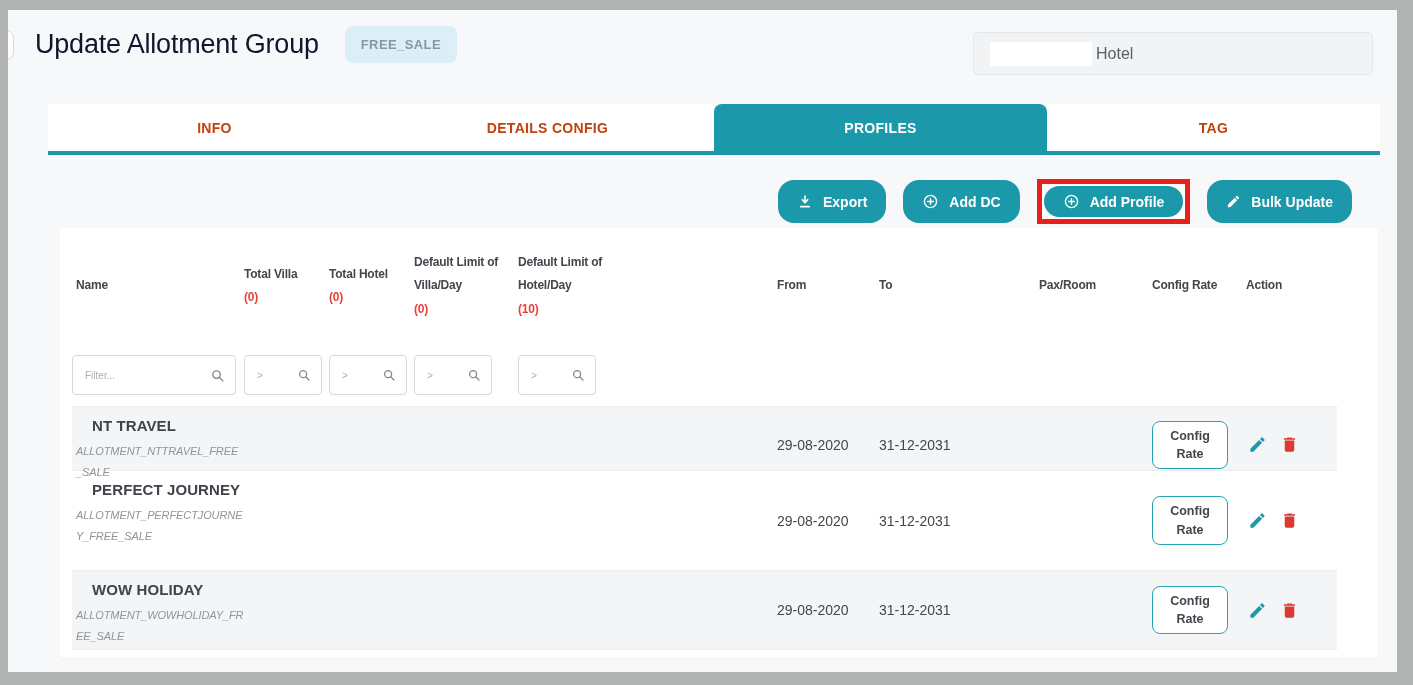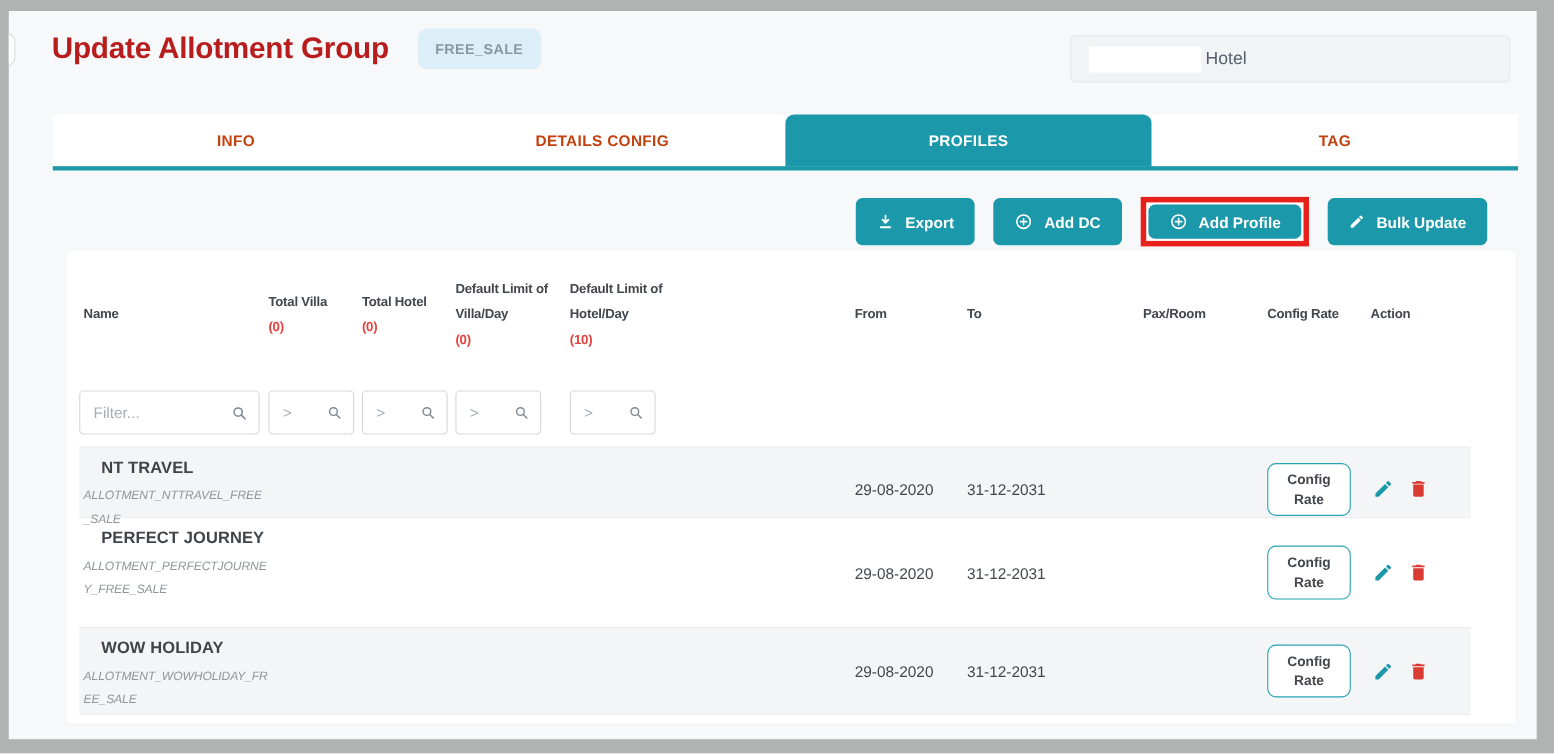--- a/index.html
+++ b/index.html
@@ -6,40 +6,40 @@
   body { font-family: "Liberation Sans", sans-serif; background:#e9e9e9; }
   .frame { position:relative; width:1413px; height:685px; background:#b1b3b2; overflow:hidden; }
   .screen { position:absolute; left:8px; top:10px; right:16px; bottom:13px; background:#f7f8fa; overflow:hidden; }
 
   
   .sliver { position:absolute; left:-8px; top:20px; width:14px; height:30px; background:#fff;
             border:1px solid #d8dbdd; border-radius:0 8px 8px 0; }
 
   
   .page-header { position:absolute; left:27px; top:16px; display:flex; align-items:center; gap:26px; }
-  .page-title { font-size:27px; font-weight:bold; color:#b91c1c; letter-spacing:-0.2px;margin-left:12px; }
+  .page-title { font-size:27px; font-weight:normal; color:#0f172a; letter-spacing:-0.2px; }
   .badge { background:#dceef7; color:#8798a3; font-size:13px; font-weight:bold;
            padding:11px 16px; border-radius:8px; letter-spacing:0.4px; }
 
   .hotel-box { position:absolute; left:965px; top:22px; width:400px; height:43px; background:#f1f3f5;
                border:1px solid #e4e7e9; border-radius:5px; display:flex; align-items:center; padding-left:16px; }
   .redacted { width:102px; height:24px; background:#ffffff; }
   .hotel-label { font-size:16px; color:#57616b; margin-left:4px; }
 
   
   .tabs { position:absolute; left:40px; top:94px; width:1332px; display:flex;
           border-bottom:4px solid #1b98a9; }
   .tab { flex:1; height:47px; background:#ffffff; display:flex; align-items:center; justify-content:center;
          font-size:14px; font-weight:bold; color:#c2410c; letter-spacing:0.3px; cursor:pointer; }
   .tab.active { background:#1b98a9; color:#ffffff; border-radius:8px 8px 0 0; }
 
   
   .toolbar { position:absolute; top:165px; right:45px; display:flex; align-items:center; gap:17px; height:53px; }
   .btn { display:flex; align-items:center; gap:10px; height:43px; padding:0 19px; background:#1b98a9;
-         border:none; border-radius:6px; color:#fff; font-family:"Liberation Sans",sans-serif;
+         border:none; border-radius:16px; color:#fff; font-family:"Liberation Sans",sans-serif;
          font-size:14px; font-weight:bold; cursor:pointer; }
   .btn svg { display:block; }
   .hl { border:5px solid #e8201c; padding:2px; background:#fff; }
   .hl .btn { height:31px; }
 
   
   .card { position:absolute; left:52px; top:218px; width:1318px; height:430px; background:#ffffff;
           border-radius:4px; padding:0 41px 0 12px; box-shadow:0 1px 2px rgba(0,0,0,0.03); }
   .grid { display:grid; grid-template-columns:172px 85px 85px 104px 259px 102px 160px 113px 94px 91px; }
 
@@ -49,21 +49,21 @@
   .hcell .hl-narrow { max-width:104px; }
   .count { color:#e8413c; font-weight:bold; }
   .hcell.first { padding-left:4px; }
 
   .tfilter { height:62px; align-items:center; }
   .input-wrap { display:flex; align-items:center; height:40px; border:1px solid #d5d8da; border-radius:4px;
                 background:#fff; padding:0 10px 0 12px; }
   .input-wrap.name-f { width:164px; }
   .input-wrap.small-f { width:78px; }
   .input-wrap input { border:none; outline:none; flex:1; min-width:0; font-family:"Liberation Sans",sans-serif;
-                      font-size:14px; color:#404040; background:transparent; }
+                      font-size:10px; color:#404040; background:transparent; }
   .input-wrap input::placeholder { color:#a8aeb4; }
 
   .trow { border-top:1px solid #ededef; }
   .trow.stripe { background:#f4f5f7; }
   .trow.r1 { height:64px; }
   .trow.r2 { height:100px; }
   .trow.r3 { height:80px; border-bottom:1px solid #ededef; }
   .name-cell { padding:10px 0 0 4px; }
   .row-name { font-size:15px; font-weight:bold; color:#3f444a; letter-spacing:0.1px;margin-left:16px; }
   .row-code { font-size:11px; font-style:italic; color:#8f959a; margin-top:7px; max-width:181px;

